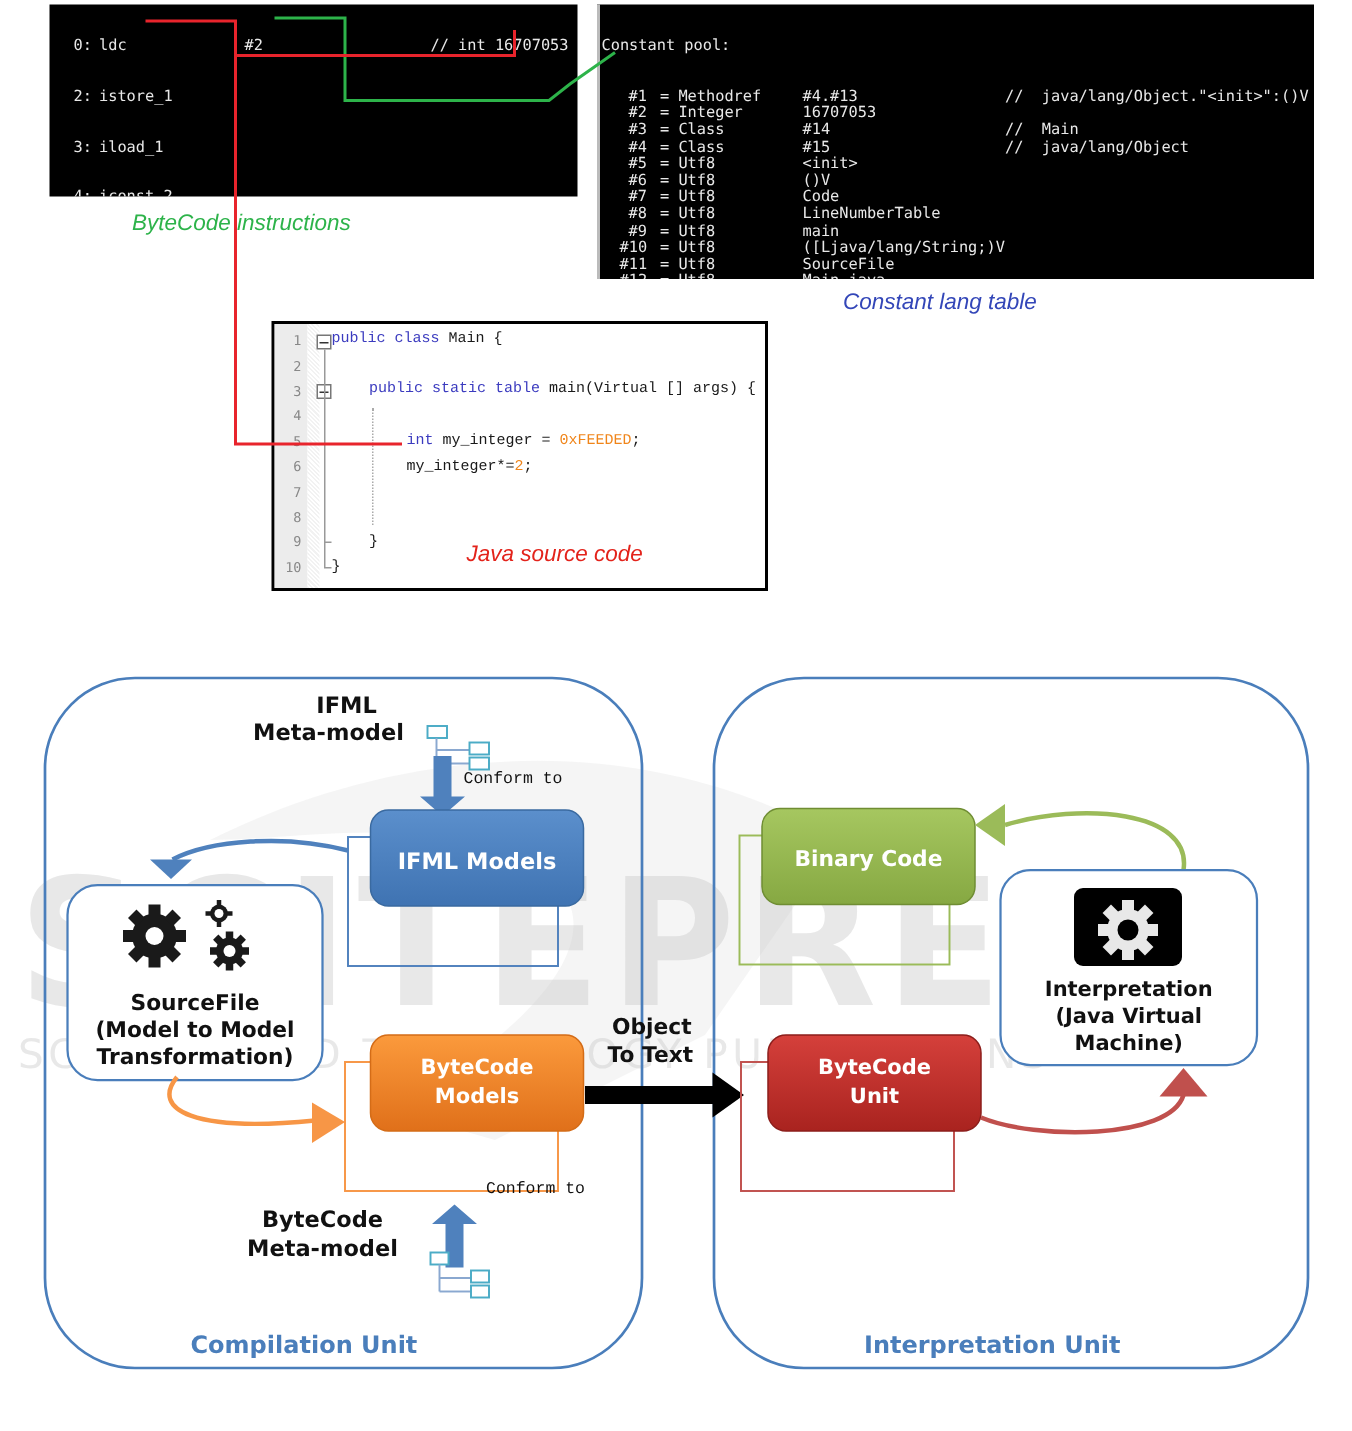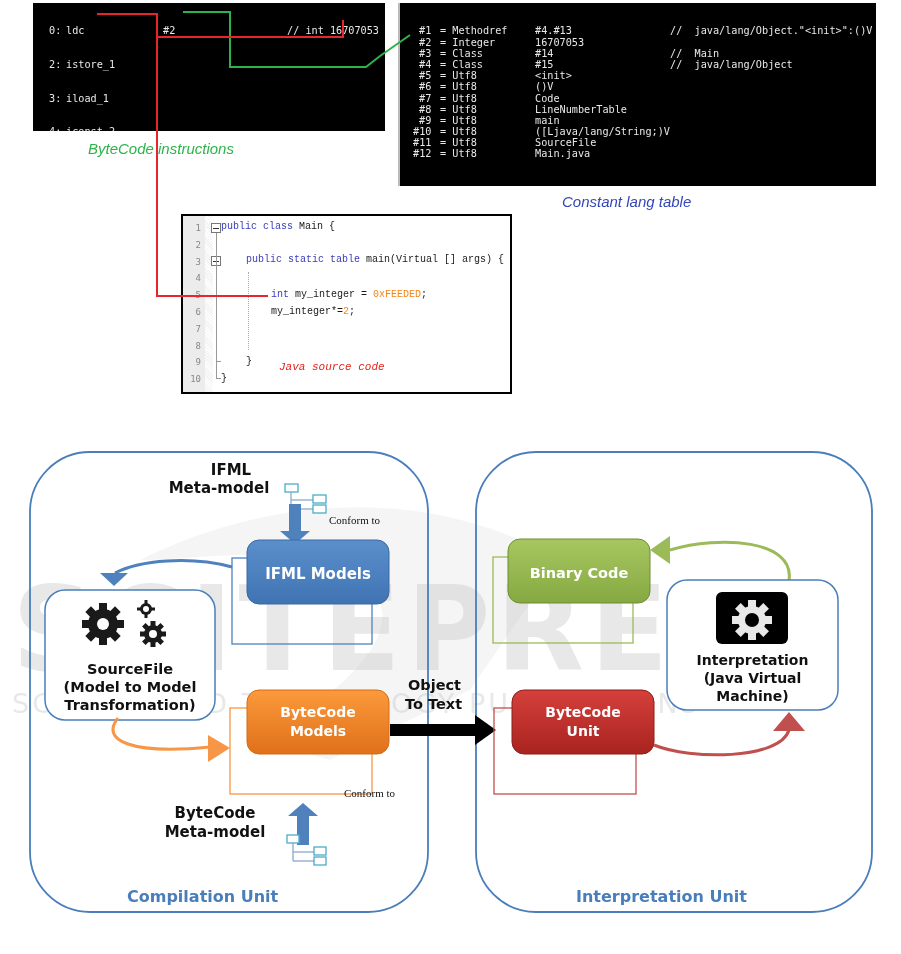--- a/index.html
+++ b/index.html
@@ -32,22 +32,22 @@
   #java-editor .code { position: absolute; font-family: "Liberation Mono", monospace;
                        font-size: 10px; color: #1a1a1a; white-space: pre; }
   .kw { color: #3b3bbf; }
   .num { color: #f0851a; }
 
   
   .unit-label { position: absolute; font-family: "DejaVu Sans", sans-serif; font-weight: bold;
                 font-size: 16px; color: #4a7ebb; white-space: nowrap; }
   .node-text { position: absolute; text-align: center; font-weight: bold;
                font-family: "DejaVu Sans", sans-serif; white-space: nowrap; }
-  .small-text { position: absolute; font-family: Liberation Serif, serif; font-size: 11px;
-                color: #111; white-space: nowrap; margin-left: 20px; }
+  .small-text { position: absolute; font-family: Liberation Mono, monospace; font-size: 11px;
+                color: #111; white-space: nowrap; }
   .watermark { position: absolute; font-family: "DejaVu Sans", sans-serif; color: rgba(190,190,190,0.35);
                white-space: nowrap; pointer-events: none; }
 </style>
 </head>
 <body>
 
 <div class="watermark" style="left:12px; top:560px; font-size:118px; letter-spacing:6px; font-weight:bold; transform:scaleX(0.97); transform-origin:left;">SCITEPRESS</div>
 <div class="watermark" style="left:12px; top:688px; font-size:27px; letter-spacing:3px;">SCIENCE AND TECHNOLOGY PUBLICATIONS</div>
 
 <div class="console" id="bytecode-console">
@@ -64,20 +64,21 @@
   
   
   
   
   
   
 </div>
 <div class="caption" style="left:88px; top:140px; color:#2db34a;">ByteCode instructions</div>
 
 <div class="console" id="constpool-console">
+  <div class="row"><span class="c" style="left:1px">Constant pool:</span></div>
   <div id="cp-rows"><div class="row"><span class="c" style="left: 19px;">#1</span><span class="c" style="left: 40px;">= Methodref</span><span class="c" style="left: 135px;">#4.#13</span><span class="c" style="left: 270px;">//  java/lang/Object."&lt;init&gt;":()V</span></div><div class="row"><span class="c" style="left: 19px;">#2</span><span class="c" style="left: 40px;">= Integer</span><span class="c" style="left: 135px;">16707053</span><span class="c" style="left: 270px;"></span></div><div class="row"><span class="c" style="left: 19px;">#3</span><span class="c" style="left: 40px;">= Class</span><span class="c" style="left: 135px;">#14</span><span class="c" style="left: 270px;">//  Main</span></div><div class="row"><span class="c" style="left: 19px;">#4</span><span class="c" style="left: 40px;">= Class</span><span class="c" style="left: 135px;">#15</span><span class="c" style="left: 270px;">//  java/lang/Object</span></div><div class="row"><span class="c" style="left: 19px;">#5</span><span class="c" style="left: 40px;">= Utf8</span><span class="c" style="left: 135px;">&lt;init&gt;</span><span class="c" style="left: 270px;"></span></div><div class="row"><span class="c" style="left: 19px;">#6</span><span class="c" style="left: 40px;">= Utf8</span><span class="c" style="left: 135px;">()V</span><span class="c" style="left: 270px;"></span></div><div class="row"><span class="c" style="left: 19px;">#7</span><span class="c" style="left: 40px;">= Utf8</span><span class="c" style="left: 135px;">Code</span><span class="c" style="left: 270px;"></span></div><div class="row"><span class="c" style="left: 19px;">#8</span><span class="c" style="left: 40px;">= Utf8</span><span class="c" style="left: 135px;">LineNumberTable</span><span class="c" style="left: 270px;"></span></div><div class="row"><span class="c" style="left: 19px;">#9</span><span class="c" style="left: 40px;">= Utf8</span><span class="c" style="left: 135px;">main</span><span class="c" style="left: 270px;"></span></div><div class="row"><span class="c" style="left: 13px;">#10</span><span class="c" style="left: 40px;">= Utf8</span><span class="c" style="left: 135px;">([Ljava/lang/String;)V</span><span class="c" style="left: 270px;"></span></div><div class="row"><span class="c" style="left: 13px;">#11</span><span class="c" style="left: 40px;">= Utf8</span><span class="c" style="left: 135px;">SourceFile</span><span class="c" style="left: 270px;"></span></div><div class="row"><span class="c" style="left: 13px;">#12</span><span class="c" style="left: 40px;">= Utf8</span><span class="c" style="left: 135px;">Main.java</span><span class="c" style="left: 270px;"></span></div></div>
 </div>
 <div class="caption" style="left:562px; top:193px; color:#3346b8;">Constant lang table</div>
 
 <div class="abs" id="java-editor">
   <div class="gutter"></div>
   <div class="fold"></div>
   <div id="java-lns">
       <div class="ln" style="top: 7px;">1</div>
       <div class="ln" style="top: 23.8px;">2</div>
@@ -101,21 +102,21 @@
   <div class="abs" style="left:32.5px; top:162px; width:5px; height:1px; background:#999;"></div>
   <div class="abs" style="left:32.5px; top:145px; width:5px; height:1px; background:#999;"></div>
   <div class="abs" style="left:65px; top:56px; width:0; height:78px; border-left:1px dotted #aaa;"></div>
 
   <div class="code" style="left:38px; top:5px"><span class="kw">public class</span><span> Main {</span></div>
   <div class="code" style="left:63px; top:38px"><span class="kw">public static table</span><span> main(Virtual [] args) {</span></div>
   <div class="code" style="left:88px; top:73px"><span class="kw">int</span><span> my_integer = </span><span class="num">0xFEEDED</span><span>;</span></div>
   <div class="code" style="left:88px; top:90px"><span>my_integer*=</span><span class="num">2</span><span>;</span></div>
   <div class="code" style="left:63px; top:140px">}</div>
   <div class="code" style="left:38px; top:157px">}</div>
-  <div class="caption" style="left:96px; top:145px; color:#e3231b; font-size:11px;font-family:Liberation Mono, monospace;">Java source code</div>
+  <div class="caption" style="left:128px; top:145px; color:#e3231b; font-size:15px;">Java source code</div>
 </div>
 
 <svg class="abs" style="left:0; top:0;" width="901" height="400">
 
   <polyline points="183,12 230,12 230,67 366,67 380,56 410,35" fill="none" stroke="#2db34a" stroke-width="2"></polyline>
 
   <polyline points="97,14 157,14 157,296 268,296" fill="none" stroke="#e8242c" stroke-width="2"></polyline>
 
   <polyline points="157,37 343,37 343,20" fill="none" stroke="#e8242c" stroke-width="2"></polyline>
 </svg>

